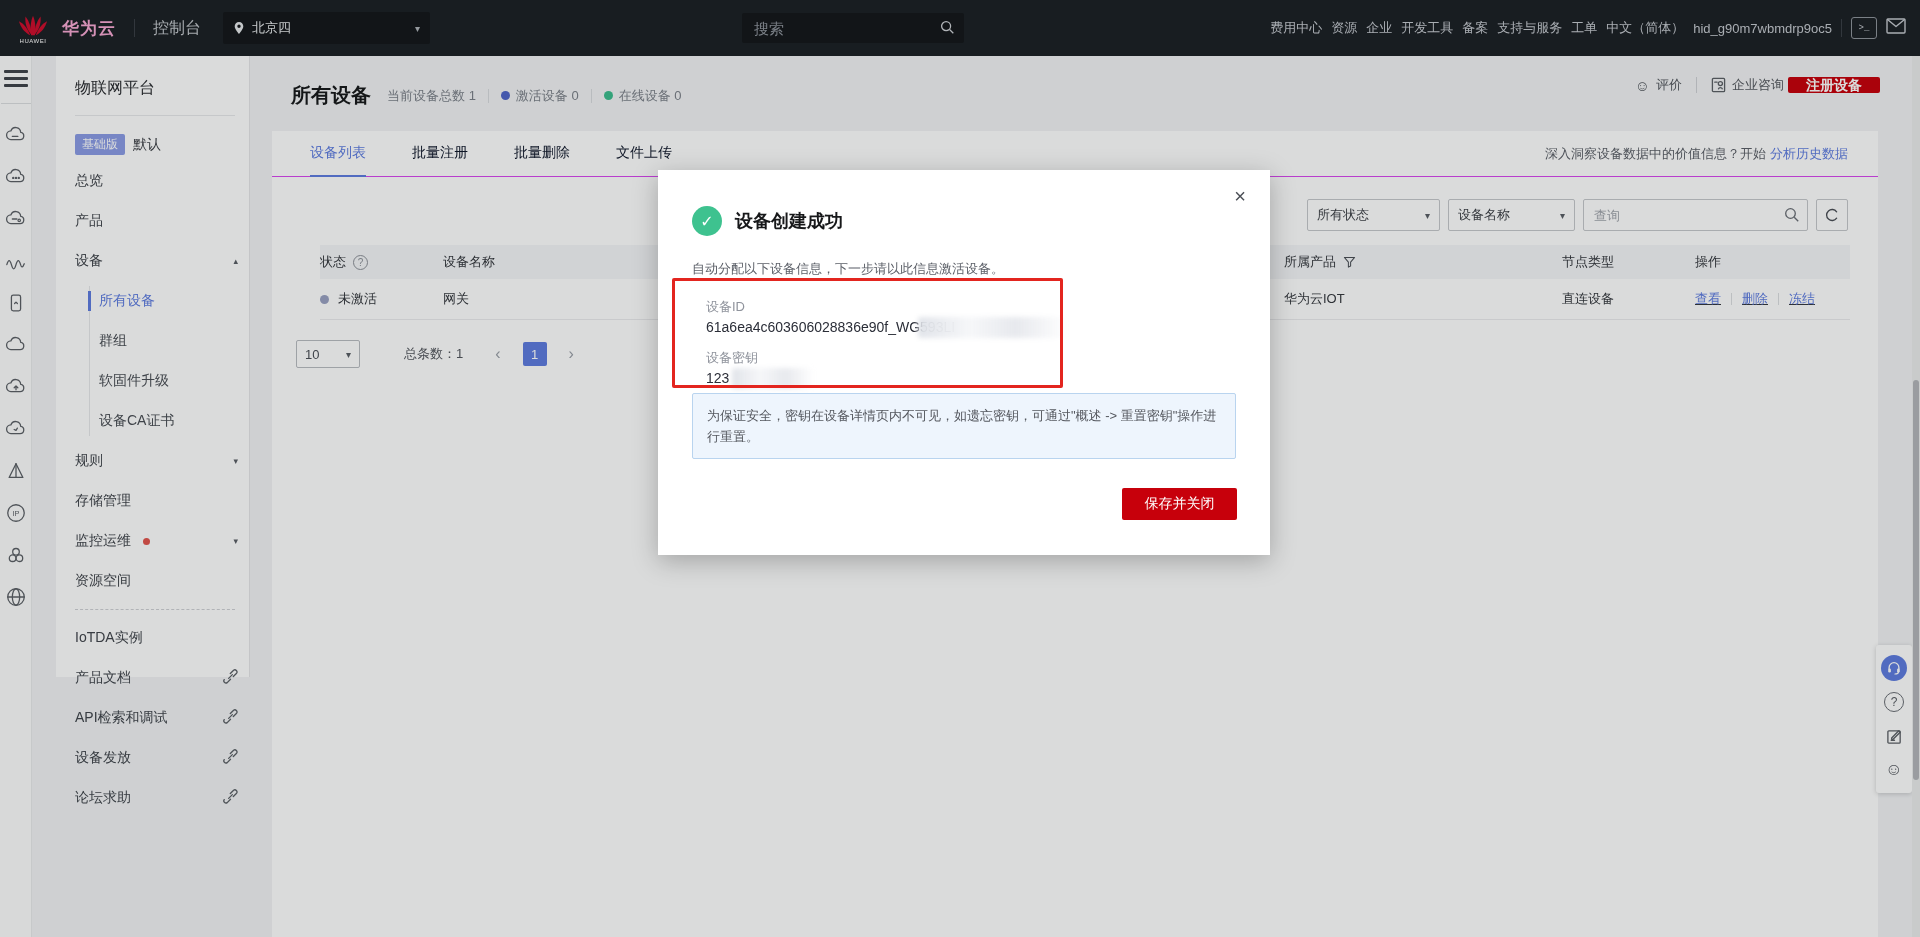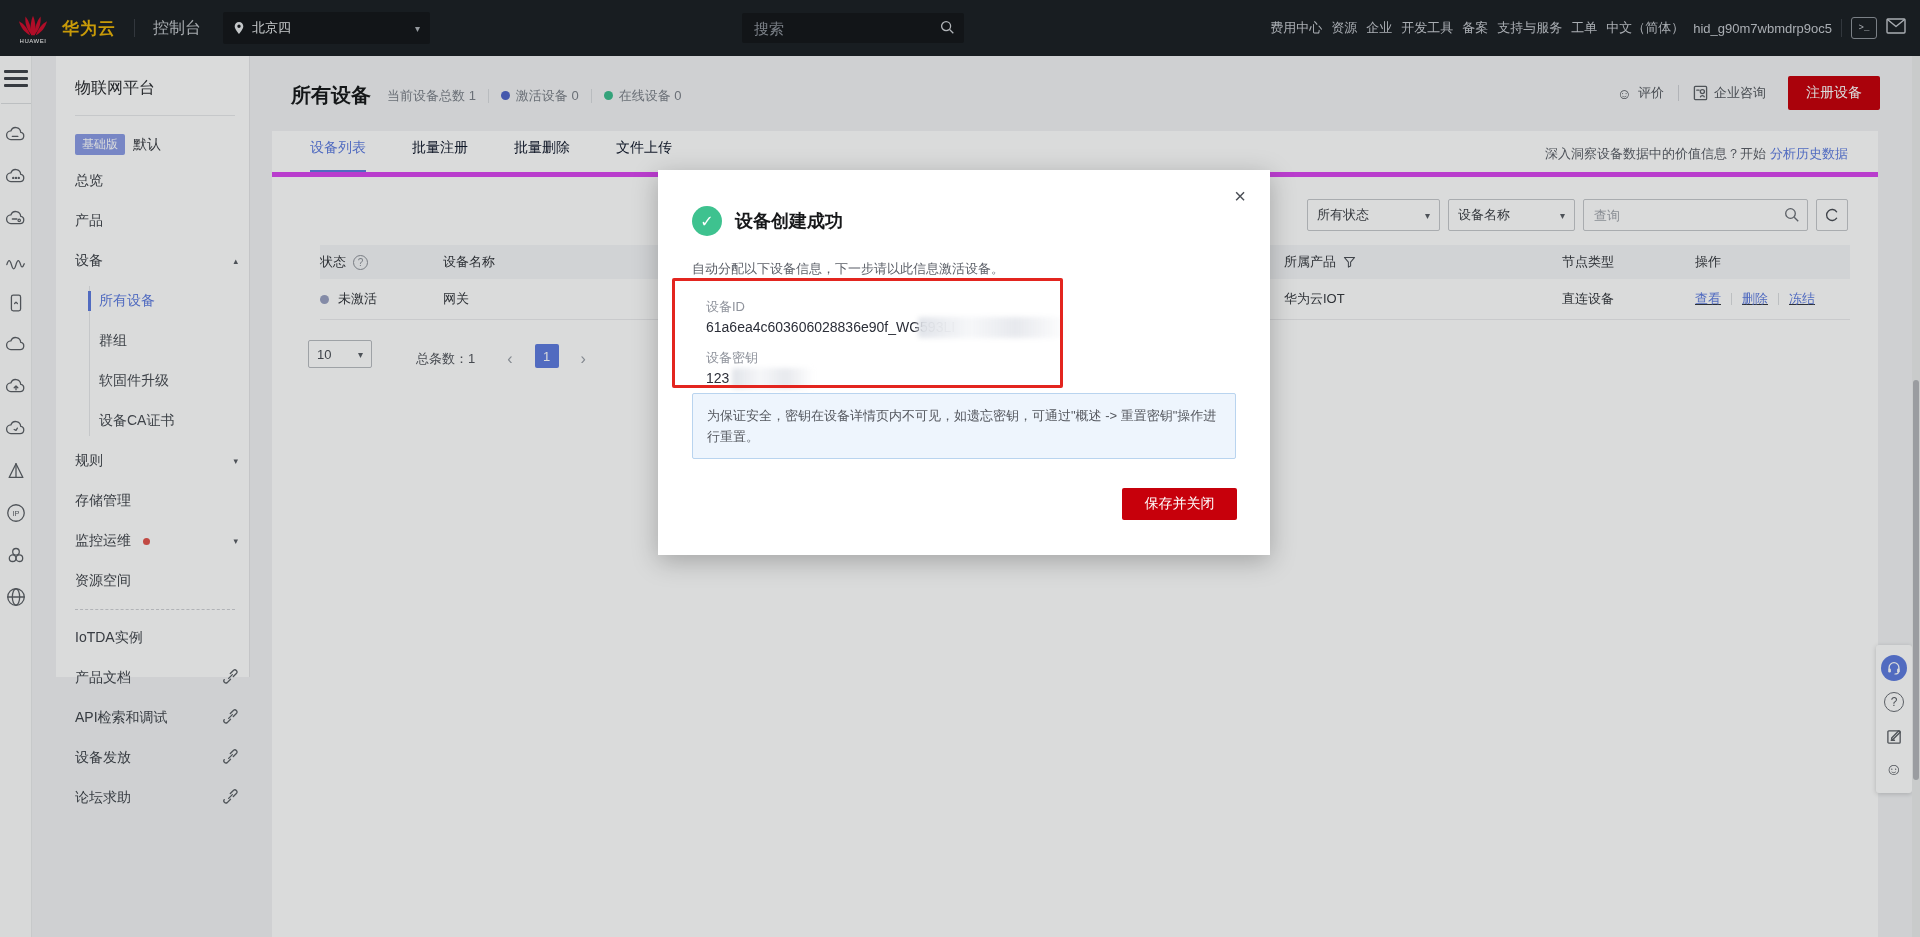--- a/index.html
+++ b/index.html
@@ -6,21 +6,21 @@
   html,body { width:1920px; height:937px; overflow:hidden; }
   body { font-family:"Liberation Sans","DejaVu Sans",sans-serif; background:#f2f3f5; }
   .stage { position:relative; width:1920px; height:937px; overflow:hidden; background:#f2f3f5; }
 
   
   .topbar { position:absolute; left:0; top:0; width:1920px; height:56px; background:#1c2025;
             display:flex; align-items:center; color:#cfd2d6; z-index:10; }
   .tb-left { display:flex; align-items:center; }
   .logo { display:flex; flex-direction:column; align-items:center; margin-left:10px; width:46px; }
   .logo-sub { font-size:6px; color:#fff; letter-spacing:.5px; margin-top:1px; }
-  .brand { font-size:17px; font-weight:bold; color:#eab308; margin-left:6px; letter-spacing:1px; }
+  .brand { font-size:17px; font-weight:bold; color:#f9a8d4; margin-left:6px; letter-spacing:1px; }
   .tb-divider { width:1px; height:18px; background:#3a3f46; margin:0 18px; }
   .console-link { font-size:16px; color:#c2c6cb; cursor:pointer; }
   .region-pill { display:flex; align-items:center; margin-left:22px; width:207px; height:32px;
                  background:#14171b; border-radius:2px; padding:0 10px; cursor:pointer; }
   .region-pill .txt { font-size:13px; color:#e6e8ea; margin-left:7px; flex:1; }
   .caret { font-size:10px; color:#aeb2b8; }
   .tb-search { position:relative; margin-left:312px; width:222px; height:30px; }
   .tb-search input { width:100%; height:100%; background:#14171b; border:none; border-radius:2px;
                      color:#dfe2e6; font-size:15px; padding:0 32px 0 12px; outline:none;
                      font-family:"Liberation Sans","DejaVu Sans",sans-serif; }
@@ -73,26 +73,26 @@
   .stats { display:flex; align-items:center; margin-left:16px; font-size:13px; color:#7c8089; }
   .stat { display:flex; align-items:center; }
   .stat .dot { width:9px; height:9px; border-radius:50%; margin-right:6px; }
   .dot-blue { background:#5065c9; }
   .dot-green { background:#3dbd8d; }
   .stat-sep { width:1px; height:14px; background:#d9dbde; margin:0 12px; }
   .head-actions { position:absolute; right:40px; top:20px; display:flex; align-items:center; }
   .ha-link { display:flex; align-items:center; font-size:13px; color:#55585f; cursor:pointer; }
   .ha-link .glyph { font-size:15px; margin-right:6px; color:#55585f; }
   .ha-sep { width:1px; height:16px; background:#cfd1d5; margin:0 14px; }
-  .register-btn { margin-left:22px; width:92px; height:34px; background:#c7000b; color:#fff; border:none;
+  .register-btn { margin-left:4px; width:92px; height:16px; background:#c7000b; color:#fff; border:none;
                   font-size:14px; border-radius:2px; cursor:pointer;
-                  font-family:"Liberation Sans","DejaVu Sans",sans-serif; }
+                  font-family:"Liberation Sans","DejaVu Sans",sans-serif;font-weight:bold; }
 
   .card { position:absolute; left:22px; top:75px; width:1606px; height:806px; background:#fff; }
-  .tabs-row { position:relative; height:46px; border-bottom:5px solid #d946ef; display:flex; align-items:flex-end;
+  .tabs-row { position:relative; height:46px; border-bottom:1px solid #d946ef; display:flex; align-items:flex-start;
               padding-left:38px;font-family:Liberation Mono, monospace; }
   .tab { font-size:14px; color:#0f172a; margin-right:46px; height:46px; display:flex; align-items:center;
          cursor:pointer; border-bottom:2px solid transparent; }
   .tab.active { color:#5e7ce0; border-bottom:2px solid #5e7ce0; }
   .insight { position:absolute; right:30px; top:0; height:46px; display:flex; align-items:center;
              font-size:13px; color:#5b5f67; }
   .insight a { color:#5e7ce0; text-decoration:none; margin-left:4px; cursor:pointer; }
 
   .filter-row { position:absolute; right:30px; top:68px; display:flex; align-items:center; gap:8px; }
   .sel { display:flex; align-items:center; height:32px; border:1px solid #c6c8cc; border-radius:2px;
@@ -115,21 +115,21 @@
   .t-head > div { display:flex; align-items:center; padding-right:8px; }
   .t-row { height:41px; border-bottom:1px solid #ececee; color:#35383e; }
   .help-circ { width:15px; height:15px; border:1px solid #8d9199; border-radius:50%; color:#8d9199;
                font-size:10px; display:inline-flex; align-items:center; justify-content:center; margin-left:7px; cursor:pointer; }
   .status-cell { display:flex; align-items:center; }
   .status-dot { width:9px; height:9px; border-radius:50%; background:#9aa2c2; margin-right:9px; }
   .ops { display:flex; align-items:center;text-decoration:underline; }
   .ops a { color:#5e7ce0; text-decoration:none; cursor:pointer; }
   .ops .op-sep { width:1px; height:12px; background:#dcdee1; margin:0 10px; }
 
-  .pager { position:absolute; left:36px; top:209px; display:flex; align-items:flex-end; font-size:13px; color:#4a4e55; }
+  .pager { position:absolute; left:24px; top:209px; display:flex; align-items:center; font-size:13px; color:#4a4e55; }
   .psize { display:flex; align-items:center; width:64px; height:28px; border:1px solid #b9bcc1; border-radius:2px;
            padding:0 8px; cursor:pointer; background:#fff; }
   .psize .txt { flex:1; }
   .total { margin-left:44px; color:#53565d; }
   .pg-arrow { margin-left:32px; color:#9ba0a8; font-size:16px; cursor:pointer; }
   .pg-num { margin-left:22px; width:24px; height:24px; background:#5e7ce0; color:#fff; border-radius:2px;
             display:flex; align-items:center; justify-content:center; font-size:13px; cursor:pointer; }
   .pg-next { margin-left:22px; }
 
   

